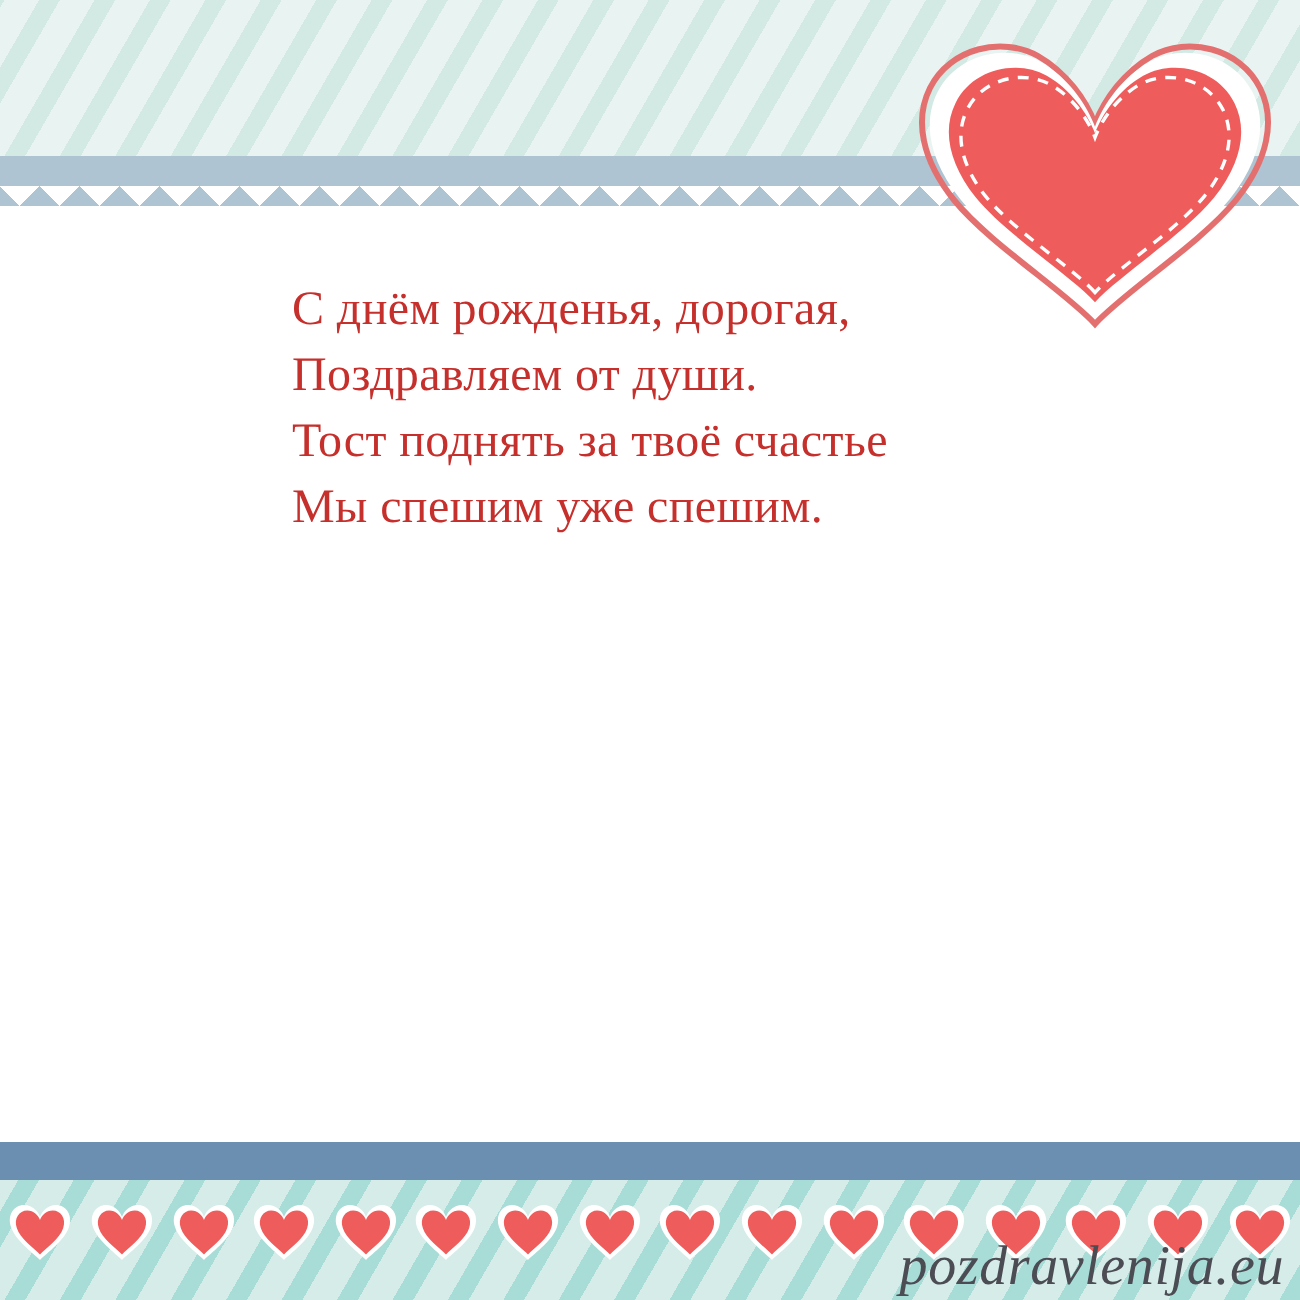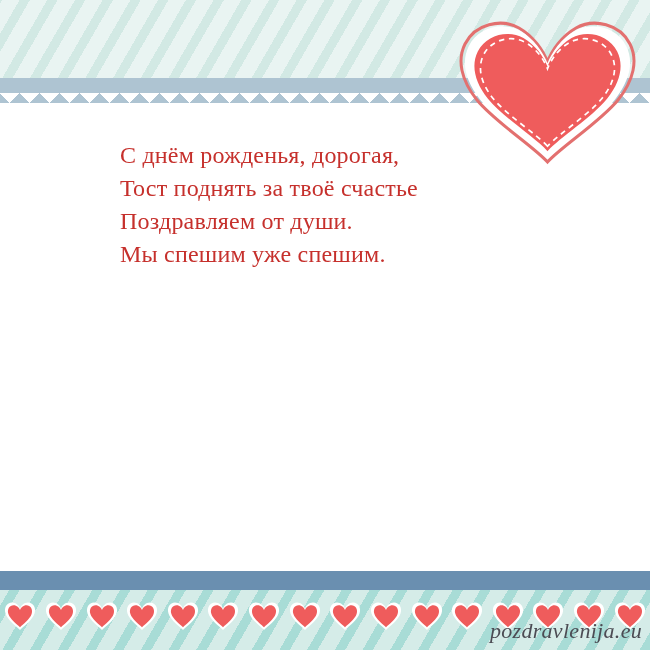--- a/index.html
+++ b/index.html
@@ -73,21 +73,21 @@
     left: 455px;
     top: 14px;
     width: 185px;
     height: 152px;
   }
   .big-heart svg { display: block; width: 100%; height: 100%; }
 
   
   .message {
     position: absolute;
-    left: 120px;
+    left: 146px;
     top: 139px;
     width: 430px;
     color: #c6302c;
     font-family: "Liberation Serif", serif;
     font-size: 24px;
     line-height: 33px;
     letter-spacing: 0.2px;
     white-space: nowrap;
   }
   .message .line { display: block; }
@@ -155,21 +155,21 @@
   }
   .mini-heart svg { display: block; width: 100%; height: 100%; }
 
   .watermark {
     position: absolute;
     right: 8px;
     top: 618px;
     color: #4c4c54;
     font-family: "Liberation Serif", serif;
     font-style: italic;
-    font-size: 22px;
+    font-size: 28px;
     letter-spacing: 0.3px;
     white-space: nowrap;
     margin-left: 24px;
   }
 </style>
 </head>
 <body>
 
 <div id="card">
 
@@ -196,22 +196,22 @@
       <use href="#hshape" fill="#ffffff" transform="translate(92.5,78) scale(0.955) translate(-92.5,-78)"></use>
 
       <use href="#hshape" fill="#ef5c5c" transform="translate(92.5,78) scale(0.845) translate(-92.5,-78)"></use>
 
       <use href="#hshape" fill="none" stroke="#ffffff" stroke-width="2.2" stroke-dasharray="7 6" transform="translate(92.5,78) scale(0.775) translate(-92.5,-78)"></use>
     </svg>
   </div>
 
   <div class="message">
     <span class="line">С днём рожденья, дорогая,</span>
+    <span class="line">Поздравляем от души.</span>
     <span class="line">Тост поднять за твоё счастье</span>
-    <span class="line">Поздравляем от души.</span>
     <span class="line">Мы спешим уже спешим.</span>
   </div>
 
   <div class="bottom-zigzag"></div>
   <div class="bottom-blueband"></div>
   <div class="bottom-stripes"></div>
 
   <div class="heart-row" id="heart-row">
       <div class="mini-heart" style="left: 3.3125px;">
         <svg viewBox="0 0 34 32" xmlns="http://www.w3.org/2000/svg">

